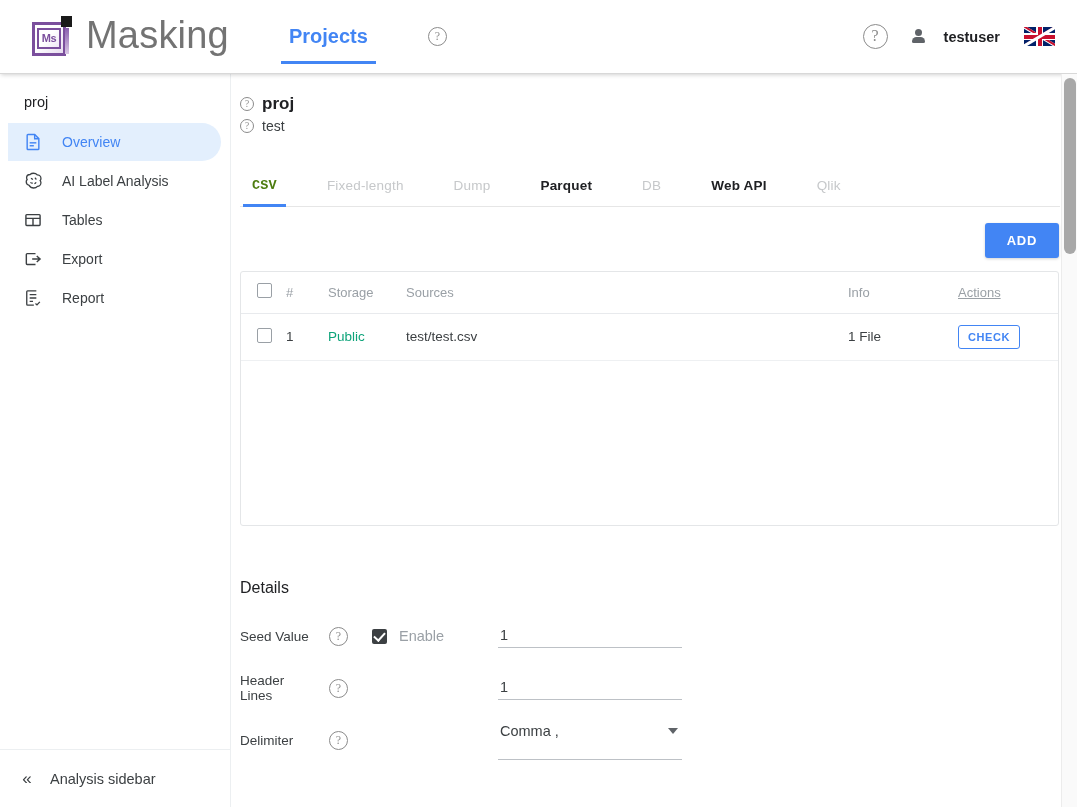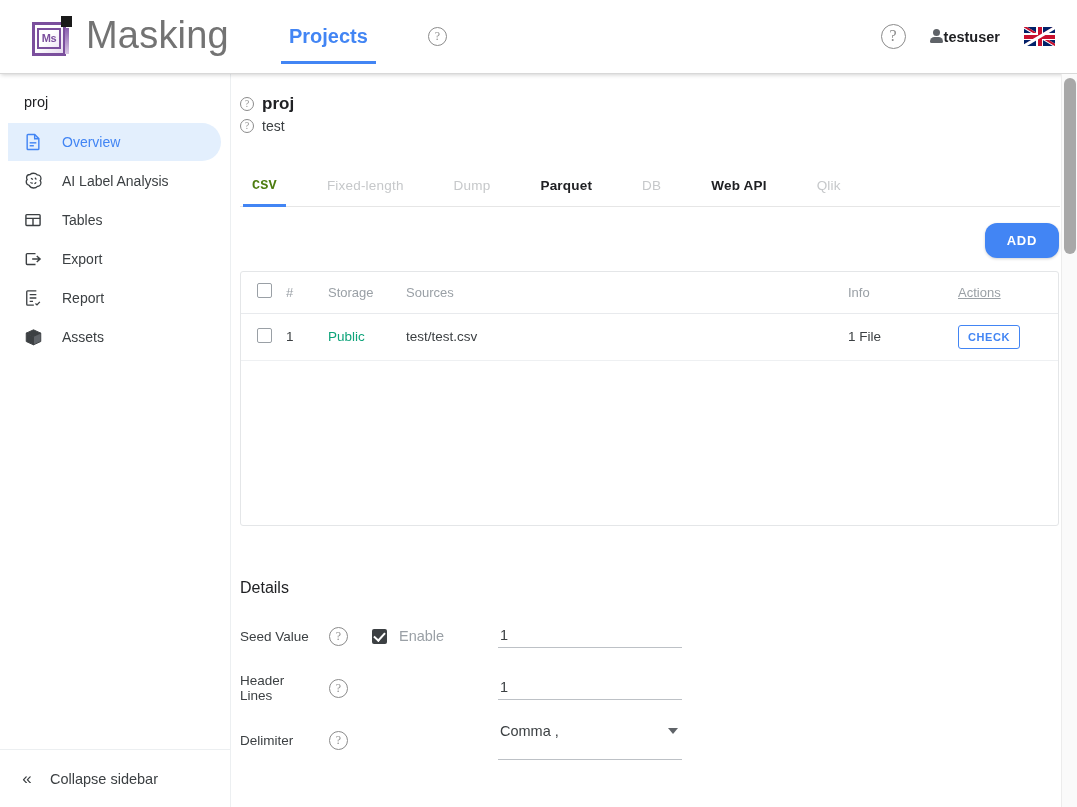--- a/index.html
+++ b/index.html
@@ -77,21 +77,21 @@
     display: inline-block; font-family: "Liberation Serif", serif;
     cursor: pointer; flex: none;
   }
   .icon-q.sm { width: 14px; height: 14px; font-size: 9.5px; line-height: 12px; border-width: 1.2px; }
   .icon-q.lg { width: 25px; height: 25px; font-size: 16px; line-height: 22px; }
 
   .topright {
     margin-left: auto; margin-right: 22px;
     display: flex; align-items: center; gap: 24px;
   }
-  .user-box { display: flex; align-items: center; gap: 1px; cursor: pointer; }
+  .user-box { display: flex; align-items: center; gap: 19px; cursor: pointer; }
   .user-icon { width: 13px; height: 15px; position: relative; }
   .user-icon::before {
     content:""; position:absolute; top:0; left:3px;
     width:7px; height:7px; border-radius:50%; background:#5f6368;
   }
   .user-icon::after {
     content:""; position:absolute; bottom:1px; left:0;
     width:13px; height:6px; border-radius:6px 6px 2px 2px; background:#5f6368;
   }
   .username { font-size: 14.5px; font-weight: bold; color: #202124; }
@@ -178,21 +178,21 @@
   .tab.active::after {
     content:""; position:absolute; left:3px; right:3px; bottom:-1px;
     height: 3px; background: #4285f4;
   }
   .tab-sp { width: 26px; }
 
   .addrow { display: flex; justify-content: flex-end; margin: 16px 18px 0 0; }
   .btn-add {
     background: #4285f4; color: #fff; border: none;
     font-size: 13px; font-weight: bold; letter-spacing: .7px;
-    padding: 10px 22px; border-radius: 12px; cursor: pointer;
+    padding: 10px 22px; border-radius: 3px; cursor: pointer;
     box-shadow: 0 1px 3px rgba(0,0,0,.18);
     font-family: "Liberation Sans", sans-serif;
   }
 
   .card {
     margin: 13px 18px 0 9px;
     border: 1px solid #e4e6e8; border-radius: 3px;
     height: 255px; background: #fff;
   }
   table.tbl { width: 100%; border-collapse: collapse; }
@@ -357,34 +357,24 @@
     <span class="side-icon">
       <svg width="20" height="20" viewBox="0 0 24 24" fill="none" stroke="#3c4043" stroke-width="1.6">
         <path d="M16 3.5H5.5a1 1 0 0 0-1 1v15a1 1 0 0 0 1 1H13"></path>
         <path d="M8 8h8M8 12h8M8 16h4"></path>
         <path d="m15 18.5 1.8 1.8 3.4-3.6"></path>
       </svg>
     </span>
     <span>Report</span>
   </div>
 
-  <div class="side-item">
-    <span class="side-icon">
-      <svg width="21" height="21" viewBox="0 0 24 24" fill="#3c4043" stroke="#3c4043" stroke-width="1.1" stroke-linejoin="round">
-        <path d="M12 3.2 20.3 7 12 10.8 3.7 7z"></path>
-        <path d="M3.7 7v9.6L12 20.4V10.8z"></path>
-        <path d="M20.3 7v9.6L12 20.4V10.8z" fill="#5f6368"></path>
-      </svg>
-    </span>
-    <span>Assets</span>
-  </div>
 
   <div class="collapse">
     <span class="collapse-chev">«</span>
-    <span class="collapse-label">Collapse sidebar</span>
+    <span class="collapse-label">Analysis sidebar</span>
   </div>
 </div>
 
 <div class="main">
 
   <div class="crumbs">
     <div class="crumb-row">
       <span class="icon-q sm">?</span>
       <span class="crumb-main">proj</span>
     </div>

